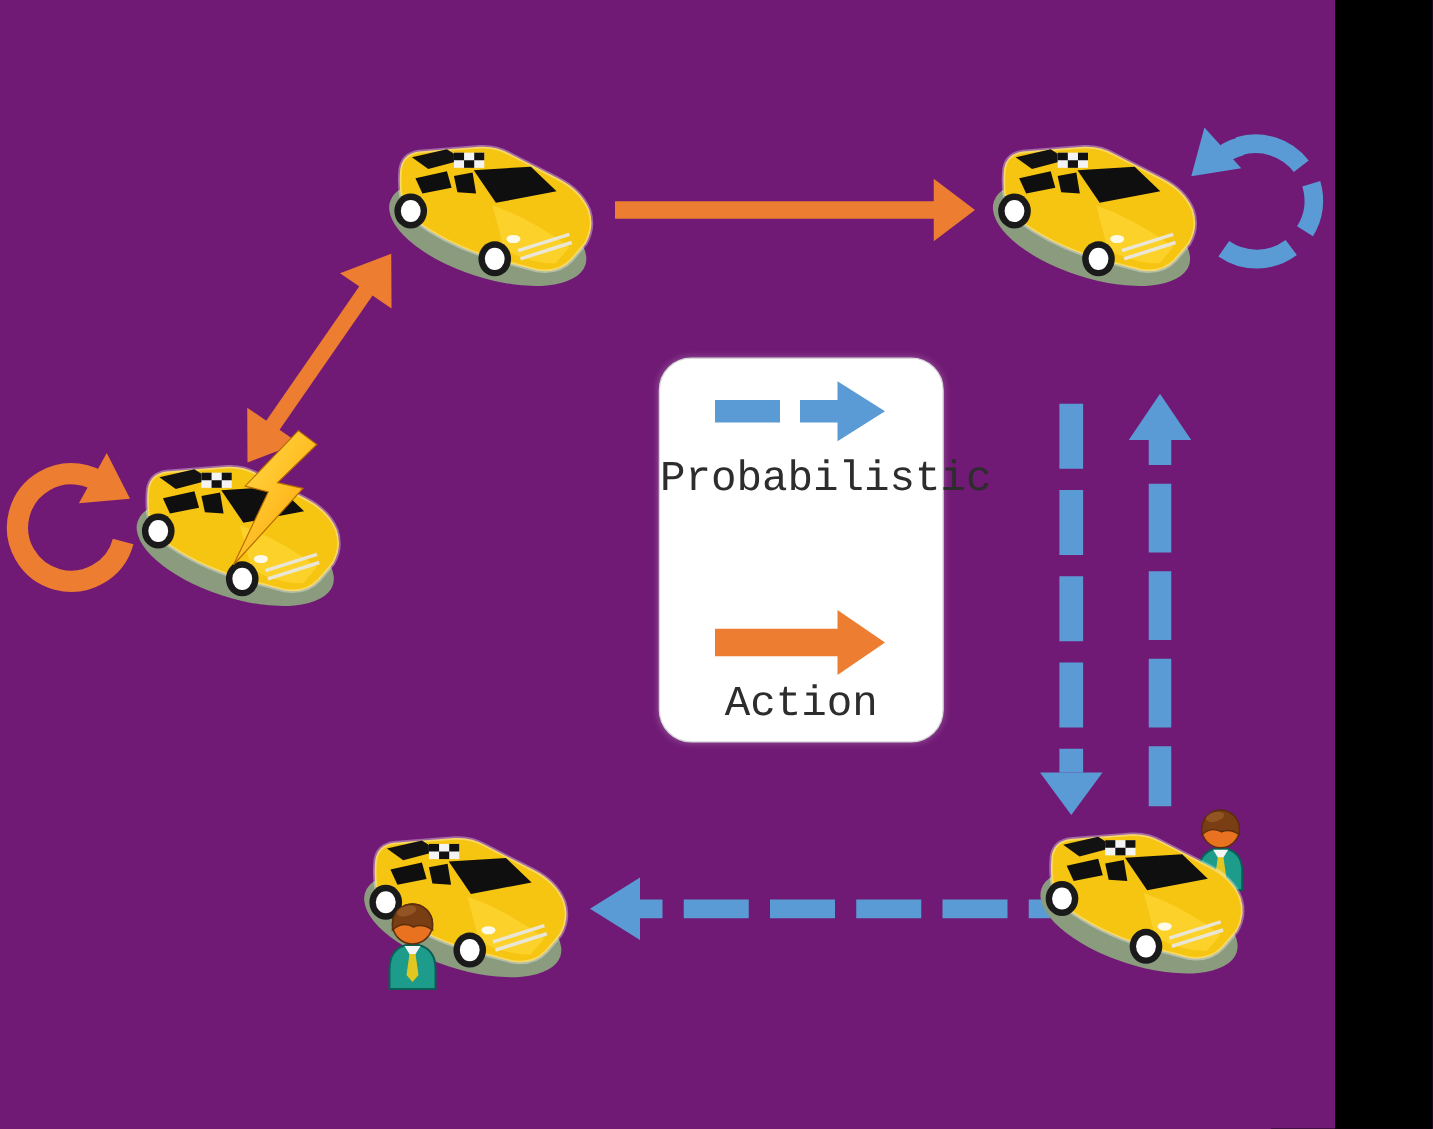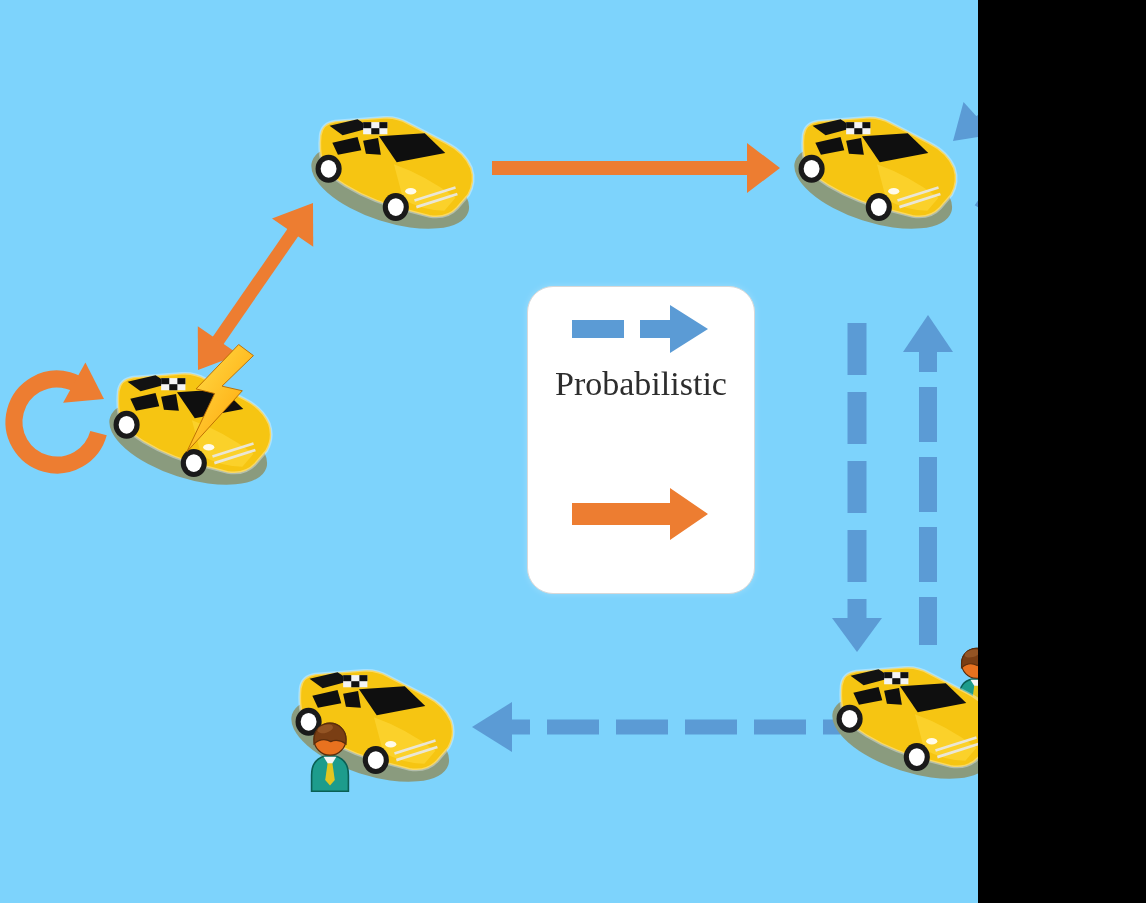--- a/index.html
+++ b/index.html
@@ -1,18 +1,18 @@
 <!DOCTYPE html>
 <html><head>
 <meta charset="utf-8">
 <style>
   html,body{margin:0;padding:0;background:#000;}
   .stage{
-    position:relative;width:978px;height:903px;background:#7dd3fc;
-    overflow:hidden;font-family:Liberation Serif, serif;
+    position:relative;width:1068px;height:903px;background:#701a75;
+    overflow:hidden;font-family:Liberation Mono, monospace;
   }
   .stage svg.layer{position:absolute;left:0;top:0;}
   .legend{
     position:absolute;left:527px;top:286px;width:226px;height:306px;
     background:#ffffff;border:1px solid #d8d8d8;border-radius:26px;
     box-shadow:0 0 6px rgba(255,255,255,0.25);
   }
   .legend .arrow-sample{position:absolute;left:44px;}
   .legend .arrow-sample.blue{top:16px;}
   .legend .arrow-sample.orange{top:201px;}
@@ -124,15 +124,16 @@
     <svg class="arrow-sample blue" width="140" height="52" viewBox="0 0 140 52">
       <rect x="0" y="17" width="52" height="18" fill="#5B9BD5"></rect>
       <path d="M68,17 L98,17 L98,2 L136,26 L98,50 L98,35 L68,35 Z" fill="#5B9BD5"></path>
     </svg>
     <div class="lbl prob">
       <div>Probabilistic</div>
     </div>
     <svg class="arrow-sample orange" width="140" height="52" viewBox="0 0 140 52">
       <path d="M0,15 L98,15 L98,0 L136,26 L98,52 L98,37 L0,37 Z" fill="#ED7D31"></path>
     </svg>
+    <div class="lbl act">Action</div>
   </div>
 
 </div>
 
 </body></html>

